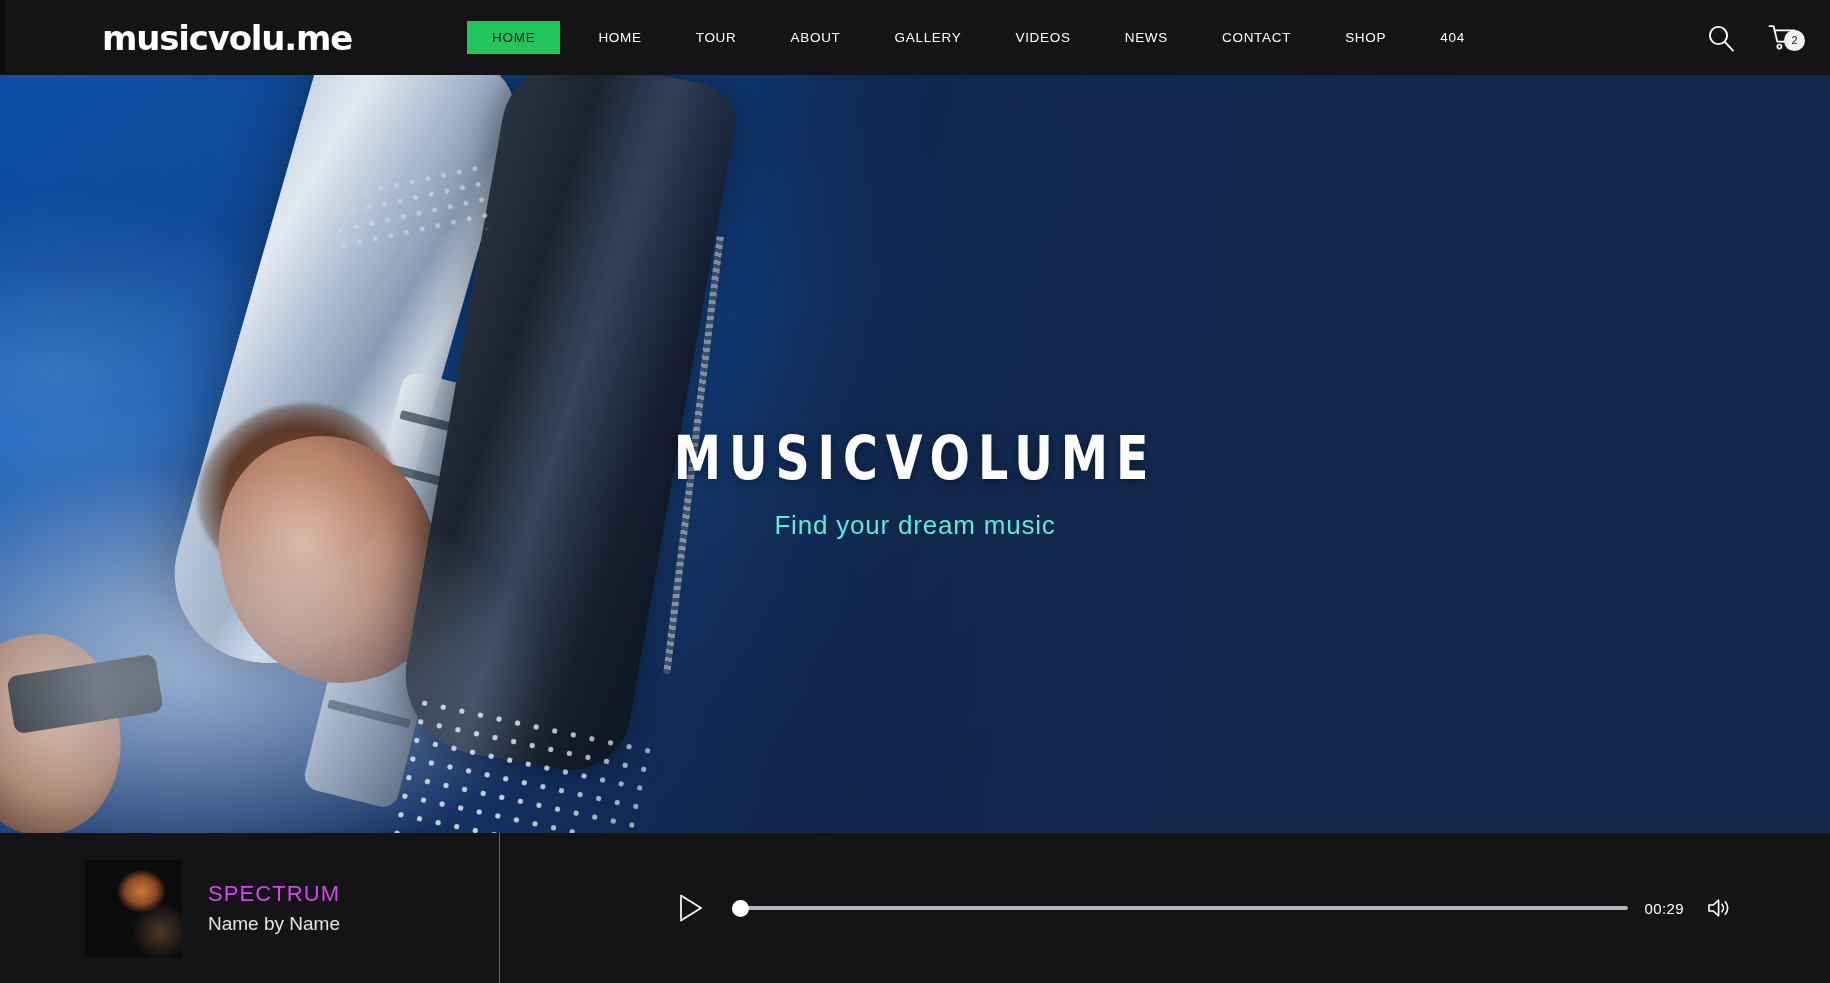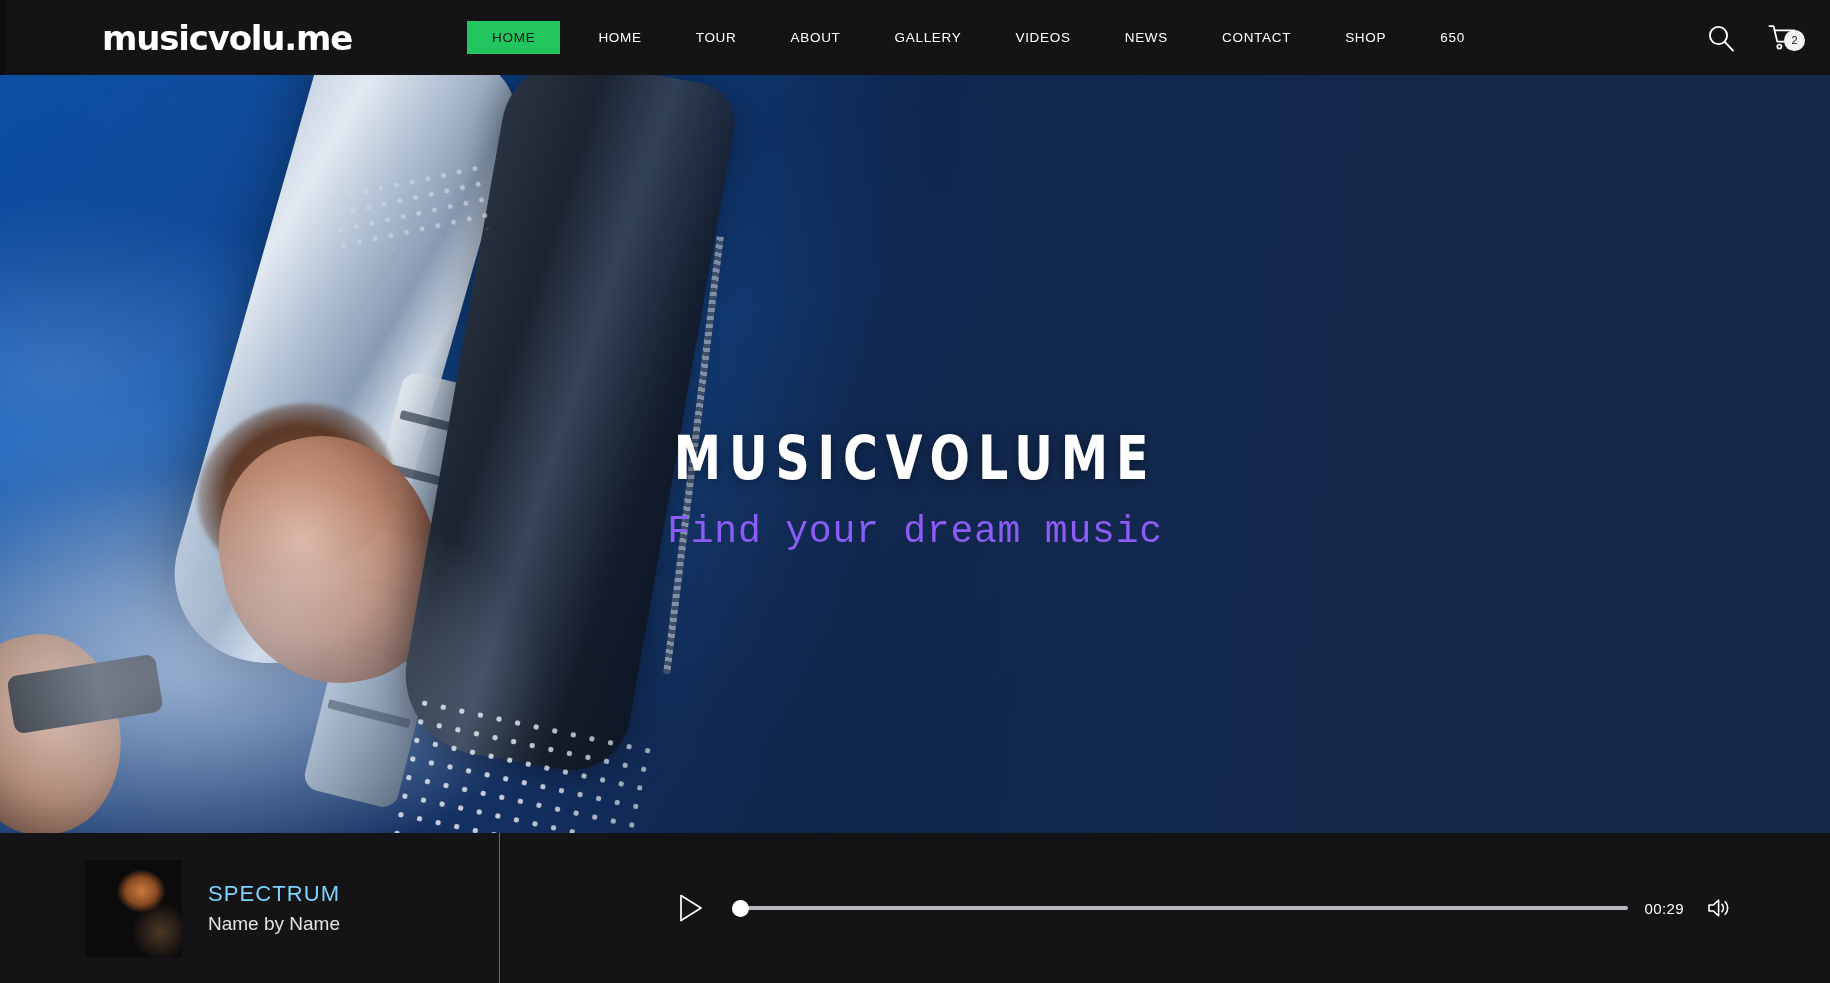--- a/index.html
+++ b/index.html
@@ -197,25 +197,25 @@
     font-size:60px;
     font-weight:bold;
     color:#ffffff;
     letter-spacing:9px;
     transform:scaleX(0.88);
     line-height:1.05;
     text-shadow:0 2px 12px rgba(0,0,0,0.35);
   }
   .hero-sub {
     margin-top:20px;
-    font-size:38px;
+    font-size:26px;
     font-weight:300;
-    color:#8b5cf6;
+    color:#5eead4;
     letter-spacing:0.8px;
-    font-family:Liberation Mono, monospace;
+    font-family:Liberation Sans, sans-serif;
   }
 
   
   .player {
     position:absolute;
     top:833px; left:0;
     width:1830px; height:150px;
     background:#141416;
     display:flex; align-items:center;
   }
@@ -230,21 +230,21 @@
     width:97px; height:97px;
     background:
       radial-gradient(ellipse 34px 30px at 58% 32%, #c97a41 0%, #8a4a22 45%, rgba(20,10,6,0) 72%),
       radial-gradient(circle at 78% 74%, rgba(200,140,90,0.35) 0%, rgba(0,0,0,0) 28%),
       #0b0b0c;
     flex:none;
   }
   .track-meta { margin-left:26px; }
   .track-title {
     font-size:22px;
-    color:#7dd3fc;
+    color:#d946ef;
     letter-spacing:1.1px;
     line-height:1.35;
   }
   .track-album {
     font-size:19px;
     color:#e2e2e4;
     line-height:1.35;
     margin-top:2px;
   }
   .controls {
@@ -298,21 +298,21 @@
   <nav class="nav">
     <a class="nav-item active">HOME</a>
     <a class="nav-item">HOME</a>
     <a class="nav-item">TOUR</a>
     <a class="nav-item">ABOUT</a>
     <a class="nav-item">GALLERY</a>
     <a class="nav-item">VIDEOS</a>
     <a class="nav-item">NEWS</a>
     <a class="nav-item">CONTACT</a>
     <a class="nav-item">SHOP</a>
-    <a class="nav-item">650</a>
+    <a class="nav-item">404</a>
   </nav>
 
   <div class="header-icons">
 
     <span class="icon-btn">
       <svg width="30" height="30" viewBox="0 0 30 30">
         <circle cx="12.5" cy="12.5" r="8.6" fill="none" stroke="#ffffff" stroke-width="1.9"></circle>
         <line x1="18.8" y1="18.8" x2="27" y2="27.6" stroke="#ffffff" stroke-width="1.9" stroke-linecap="round"></line>
       </svg>
     </span>

